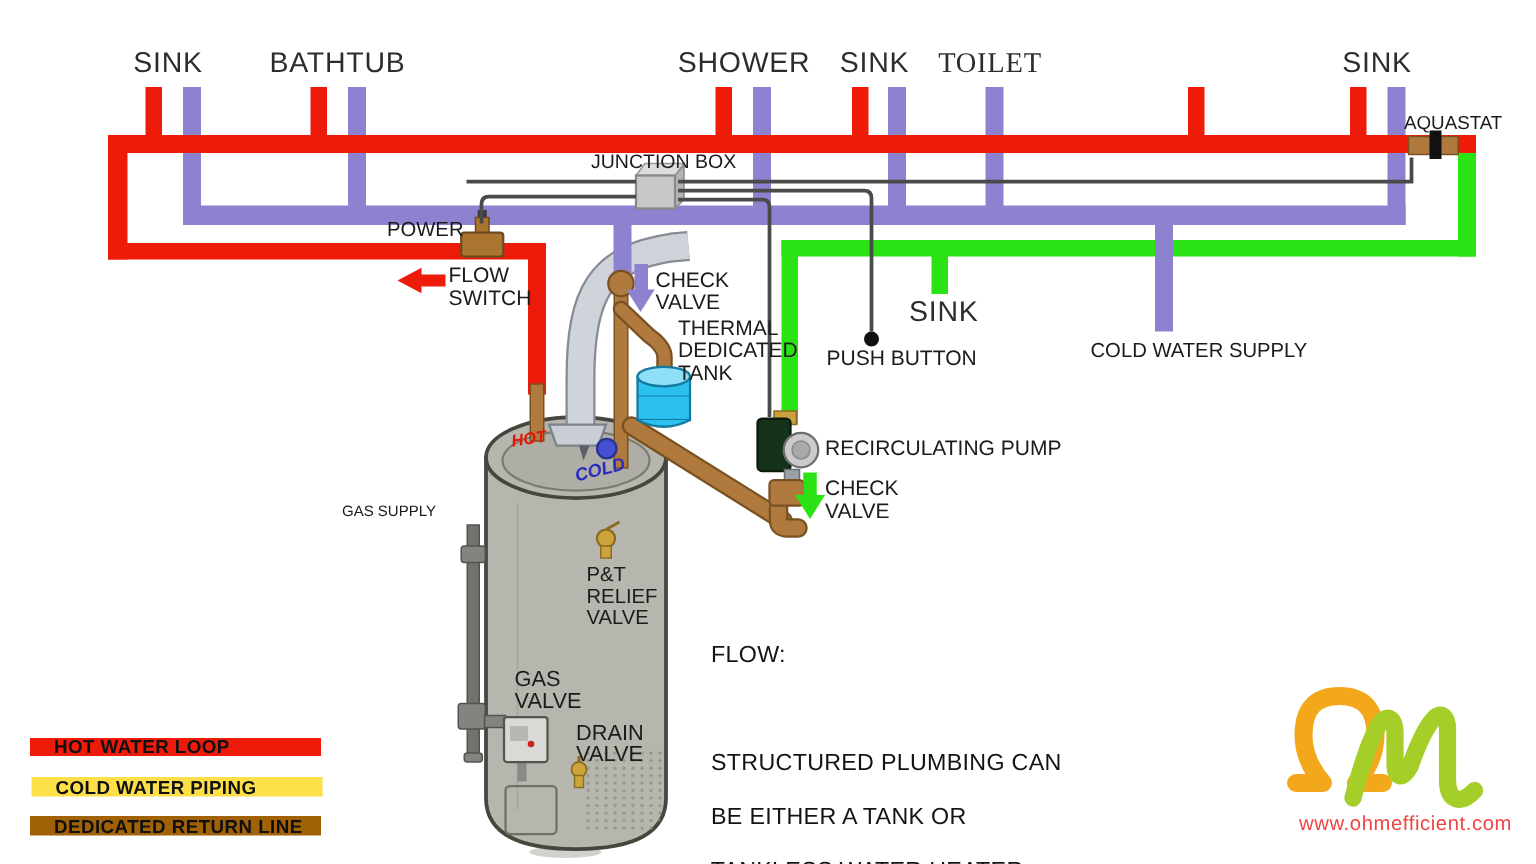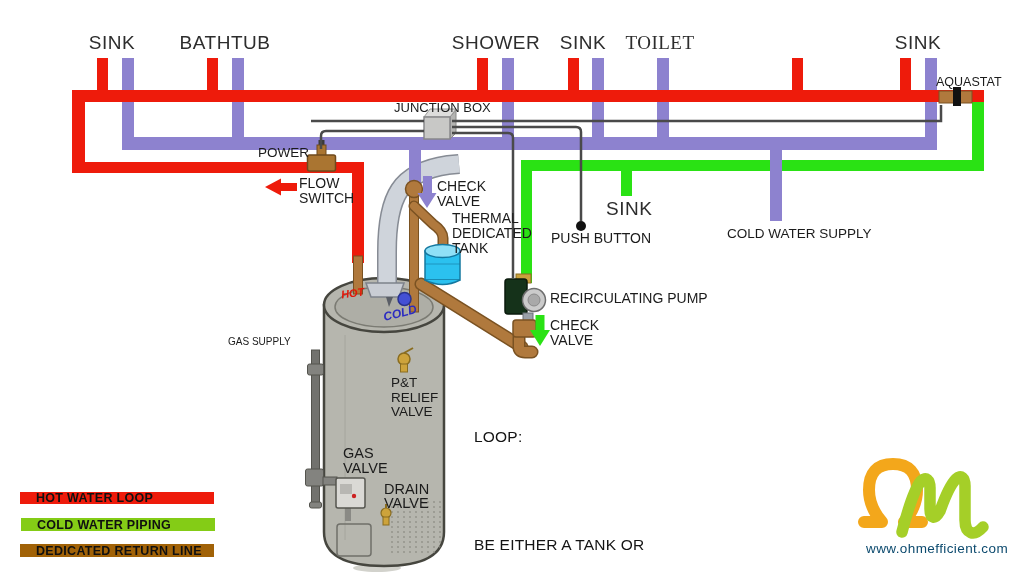--- a/index.html
+++ b/index.html
@@ -9,23 +9,23 @@
   .lbl{position:absolute;z-index:10;color:#1b1b1b;white-space:pre;}
   .fixture{font-size:19px;color:#2d2d2d;transform:translateX(-50%);letter-spacing:.5px;}
   .small{font-size:14px;line-height:14.5px;}
   .tiny{font-size:12.5px;}
   .port{font-weight:bold;font-style:italic;z-index:12;}
   .note{font-size:15.5px;line-height:18px;color:#141414;letter-spacing:.2px;}
   .legend-bar{position:absolute;z-index:10;width:178px;height:12px;display:flex;align-items:center;
               font-size:12.5px;line-height:12px;font-weight:bold;color:#101010;
               letter-spacing:.3px;padding-left:16px;}
   .legend-hot{background:#ee1b0b;}
-  .legend-cold{background:#84cc16;}
+  .legend-cold{background:#fde047;}
   .legend-return{background:#a16207;}
-  .website{font-size:13.5px;color:#0c4a6e;letter-spacing:.4px;}
+  .website{font-size:13.5px;color:#ef4444;letter-spacing:.4px;}
 </style>
 </head>
 <body>
 
 <div class="stage">
 
   <svg class="diagram" width="1024" height="576" viewBox="0 0 1024 576">
     <defs>
       <pattern id="mesh" width="6" height="5" patternUnits="userSpaceOnUse">
         <circle cx="2" cy="2" r="1.1" fill="#8e8e86"></circle>
@@ -203,23 +203,23 @@
   <div class="lbl" style="left:391px;top:376px;font-size:13.5px;line-height:14.5px;"><span>P&amp;T</span><br><span>RELIEF</span><br><span>VALVE</span></div>
 
   <div class="lbl" style="left:343px;top:446px;font-size:14.5px;line-height:14.5px;"><span>GAS</span><br><span>VALVE</span></div>
 
   <div class="lbl" style="left:384px;top:482px;font-size:14.5px;line-height:14px;"><span>DRAIN</span><br><span>VALVE</span></div>
 
   <div class="lbl port" style="left:341px;top:287px;font-size:11px;color:#e31608;transform:rotate(-8deg);">HOT</div>
   <div class="lbl port" style="left:383px;top:306px;font-size:12px;color:#2b2bc0;transform:rotate(-14deg);">COLD</div>
 
   <div class="lbl note" style="left:456px;top:410px;width:270px;">
-    <span>LOOP:</span><br>
+    <span>FLOW:</span><br>
     <br>
-    <br>
+    <span>STRUCTURED PLUMBING CAN</span><br>
     <span>BE EITHER A TANK OR</span><br>
     <span>TANKLESS WATER HEATER</span>
   </div>
 
   <div class="legend-bar legend-hot" style="left:20px;top:492px;">
     <span>HOT WATER LOOP</span>
   </div>
   <div class="legend-bar legend-cold" style="left:21px;top:518px;height:13px;">
     <span>COLD WATER PIPING</span>
   </div>

